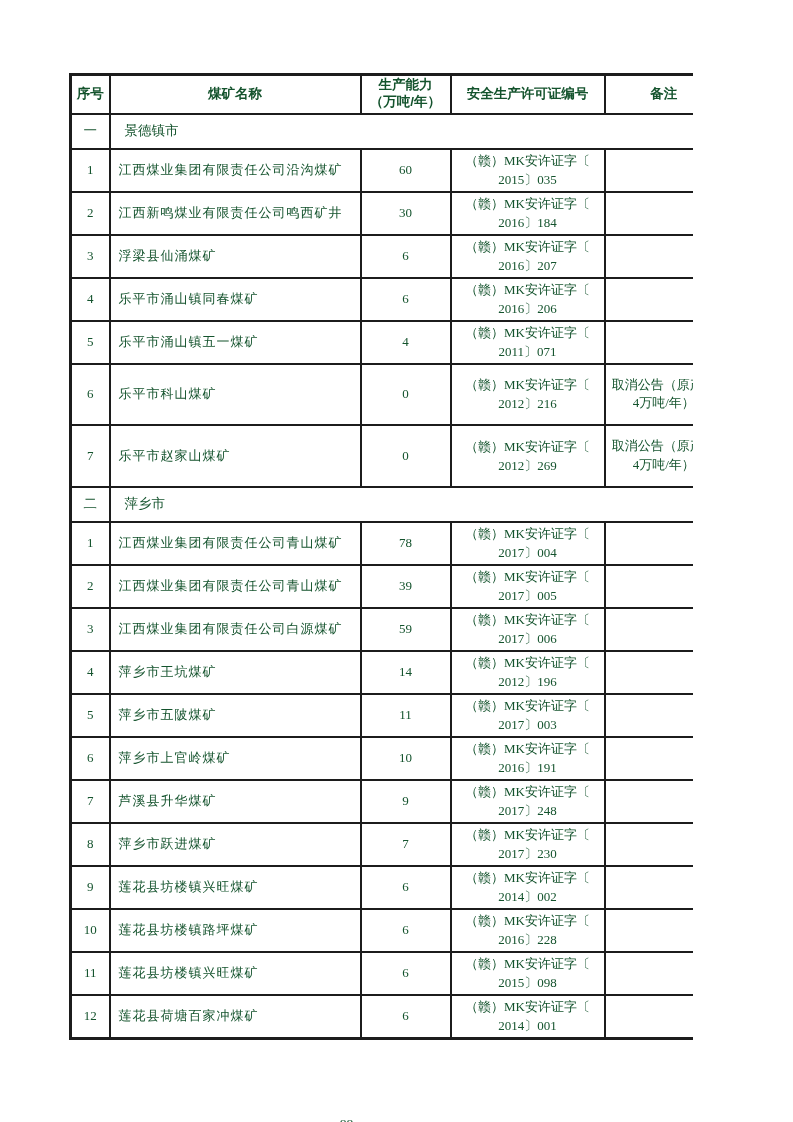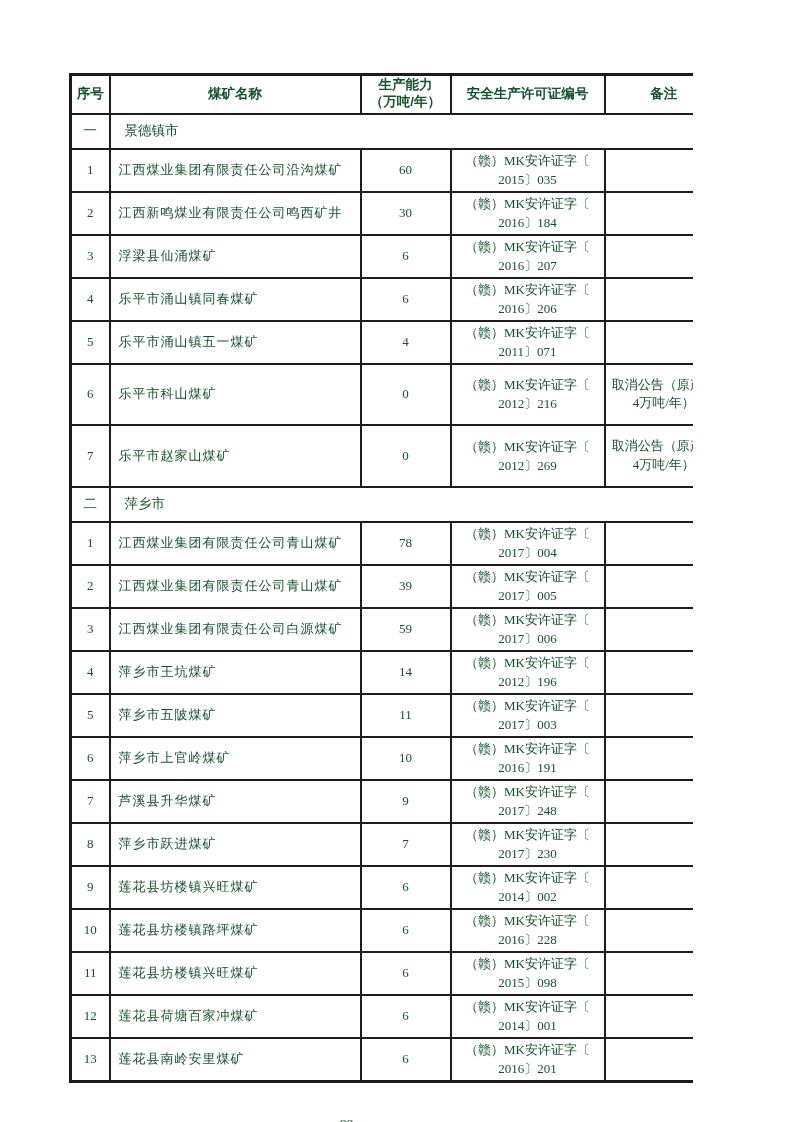--- a/index.html
+++ b/index.html
@@ -246,25 +246,18 @@
           <td class="c-lic">（赣）MK安许证字〔<br>2015〕098</td>
           <td class="c-rem"></td>
         </tr>
         <tr class="data-row">
           <td class="c-no">12</td>
           <td class="c-name">莲花县荷塘百家冲煤矿</td>
           <td class="c-cap">6</td>
           <td class="c-lic">（赣）MK安许证字〔<br>2014〕001</td>
           <td class="c-rem"></td>
         </tr>
-        <tr class="data-row">
-          <td class="c-no">13</td>
-          <td class="c-name">莲花县南岭安里煤矿</td>
-          <td class="c-cap">6</td>
-          <td class="c-lic">（赣）MK安许证字〔<br>2016〕201</td>
-          <td class="c-rem"></td>
-        </tr>
       </tbody>
   </table>
 
   <div class="page-number">88</div>
 
 </div>
 
 </body></html>

